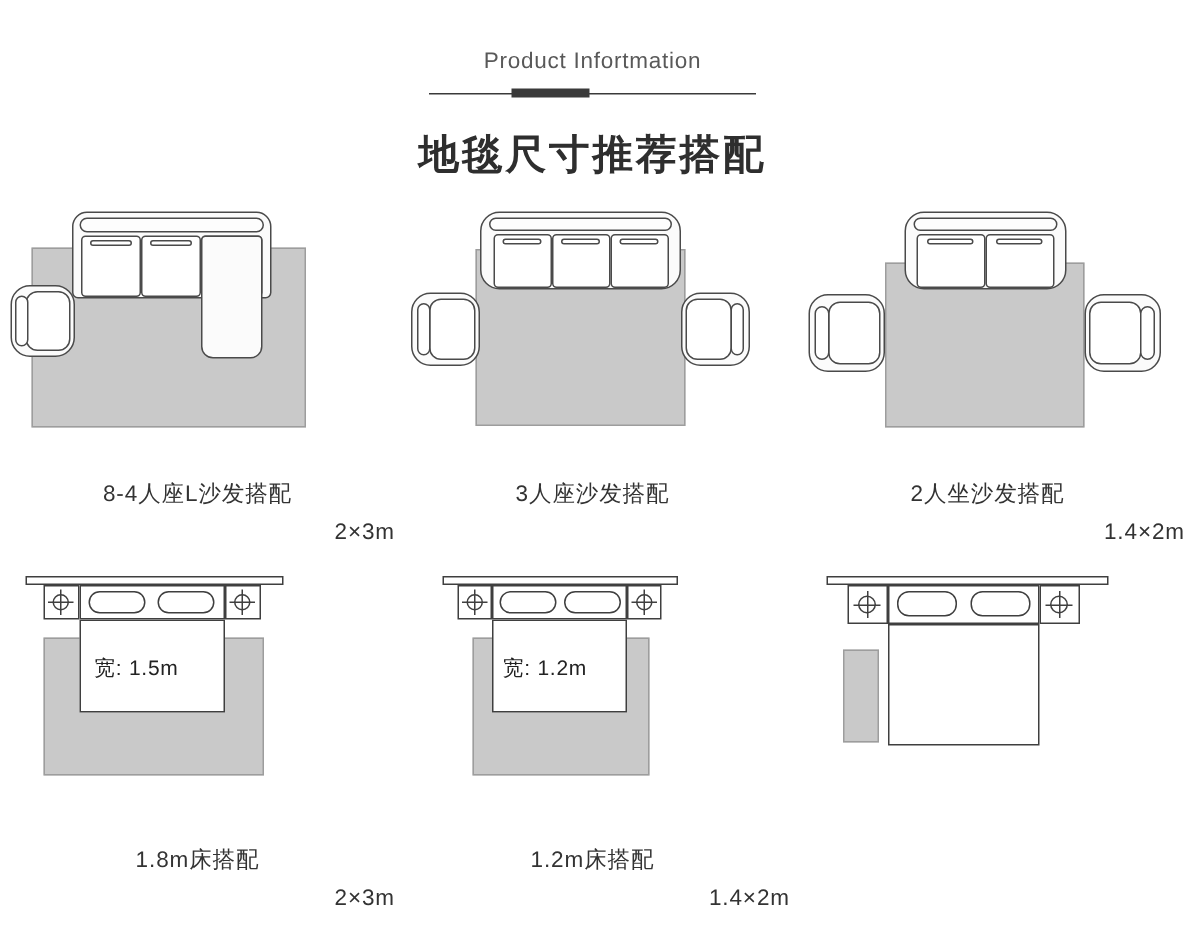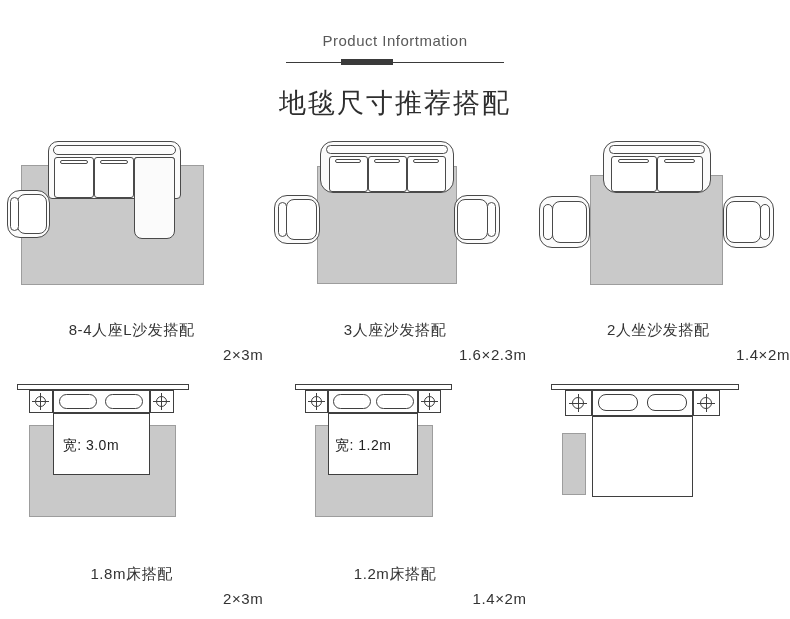--- a/index.html
+++ b/index.html
@@ -31,21 +31,21 @@
   }
   .rule-thick {
     position:absolute; left:55px; top:1px;
     width:52px; height:6px; background:#3a3a3a;
   }
   .main-title {
     margin-top: 17px;
     font-size: 27px;
     color: #2e2e2e;
     letter-spacing: 2px;
-    font-weight: 400;
+    font-weight: 700;
   }
 
   
   .grid {
     position: absolute;
     top: 133px; left: 0;
     width: 790px;
     display: grid;
     grid-template-columns: repeat(3, 1fr);
     grid-auto-rows: 244px;
@@ -224,21 +224,20 @@
         <div class="chair" style="left:4px; top:62px; width:46px; height:49px;"></div>
         <div class="chair-seat" style="left:16px; top:66px; width:31px; height:41px;"></div>
         <div class="chair-arm" style="left:8px; top:69px; width:9px; height:35px;"></div>
 
         <div class="chair" style="left:184px; top:62px; width:46px; height:49px;"></div>
         <div class="chair-seat" style="left:187px; top:66px; width:31px; height:41px;"></div>
         <div class="chair-arm" style="left:217px; top:69px; width:9px; height:35px;"></div>
       </div>
       <div class="caption">
         <span>3人座沙发搭配</span>
-        <span class="size">1.6×2.3m</span>
       </div>
     </div>
 
     <div class="card">
       <div class="stage">
 
         <div class="rug" style="left:57px; top:42px; width:133px; height:110px;"></div>
 
         <div class="sofa-body" style="left:70px; top:8px; width:108px; height:52px;"></div>
         <div class="sofa-back" style="left:76px; top:12px; width:96px; height:9px; border-radius:5px;"></div>
@@ -271,21 +270,21 @@
         <div class="nightstand" style="left:22px; top:13px; width:24px; height:23px;"></div>
         <div class="lamp" style="left:28px; top:19px; width:11px; height:11px;"></div>
         <div class="nightstand" style="left:143px; top:13px; width:24px; height:23px;"></div>
         <div class="lamp" style="left:149px; top:19px; width:11px; height:11px;"></div>
 
         <div class="headboard" style="left:46px; top:13px; width:97px; height:23px;"></div>
         <div class="pillow" style="left:52px; top:17px; width:38px; height:15px;"></div>
         <div class="pillow" style="left:98px; top:17px; width:38px; height:15px;"></div>
 
         <div class="mattress" style="left:46px; top:36px; width:97px; height:62px;"></div>
-        <div class="dim-label" style="left:56px; top:60px;">宽: 3.0m</div>
+        <div class="dim-label" style="left:56px; top:60px;">宽: 1.5m</div>
       </div>
       <div class="caption">
         <span>1.8m床搭配</span>
         <span class="size">2×3m</span>
       </div>
     </div>
 
     <div class="card">
       <div class="stage">
 

